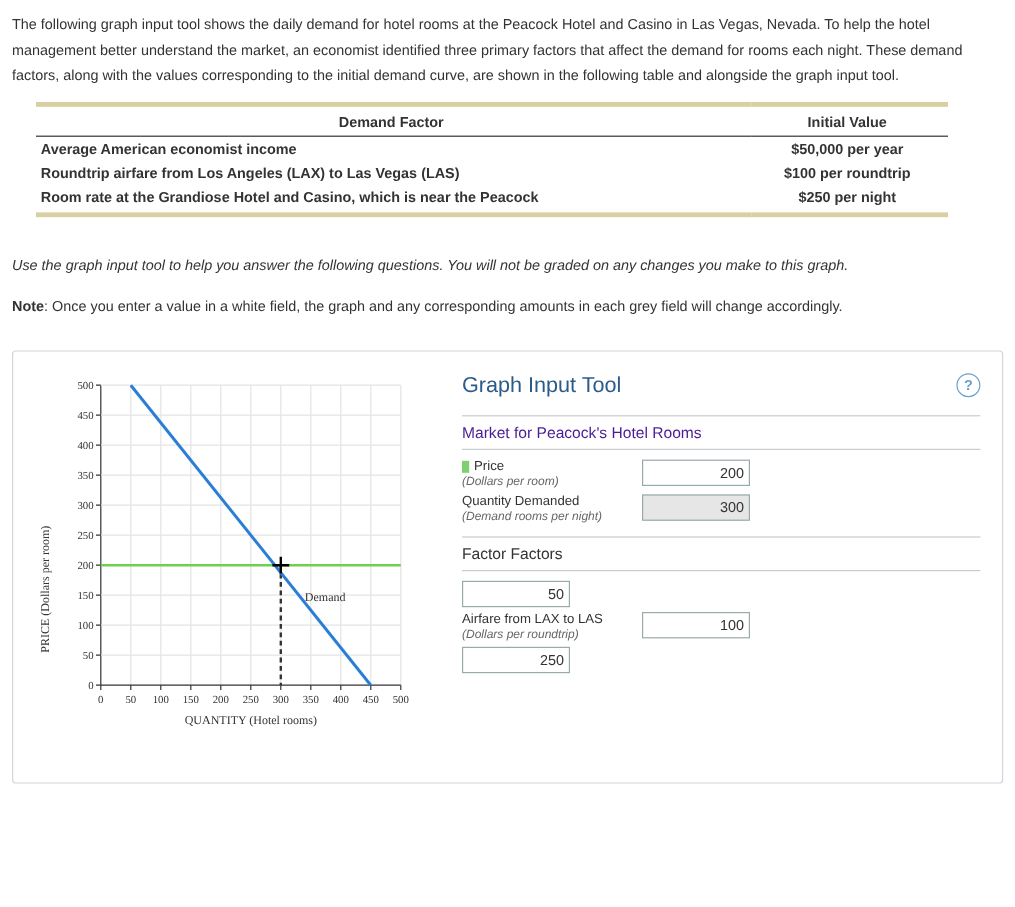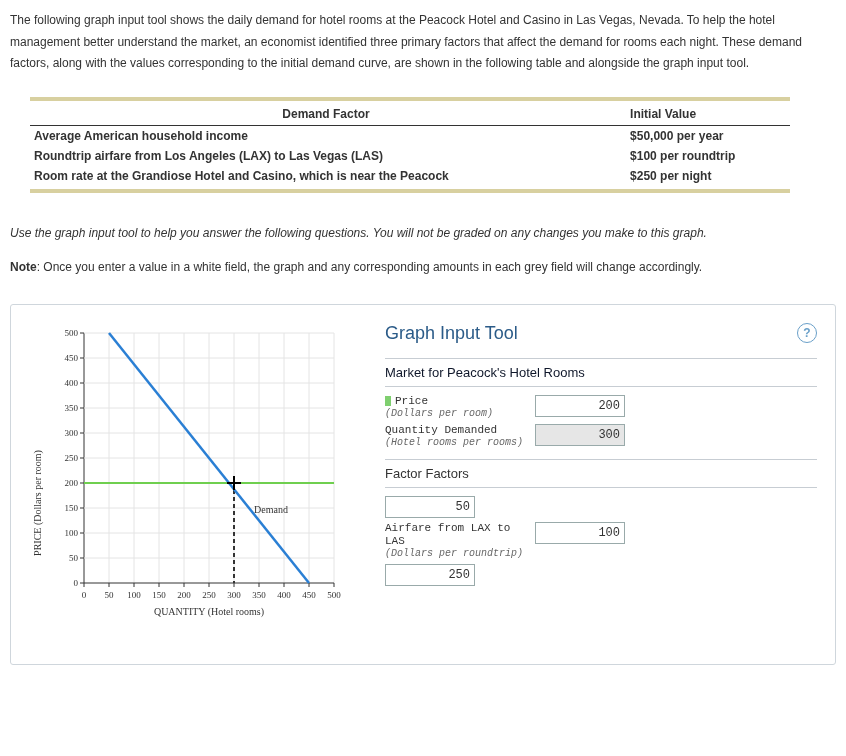--- a/index.html
+++ b/index.html
@@ -4,35 +4,35 @@
 <style>
   body{
     margin:0;
     padding:10px 10px;
     font-family:Verdana,Geneva,sans-serif;
     font-size:12px;
     color:#333;
     background:#fff;
     width:826px;
   }
-  .intro{line-height:1.8;margin-bottom:22px;}
+  .intro{line-height:1.8;margin-bottom:10px;}
   .dem-table{
     margin:0 0 30px 20px;
     border-collapse:collapse;
     width:760px;
   }
   .dem-table thead tr{border-top:4px solid #d8d0a0;}
   .dem-table th{
     text-align:center;
     font-weight:bold;
     padding:6px 8px 4px 4px;
     border-bottom:1px solid #333;
     font-size:12px;
   }
-  .dem-table th.val, .dem-table td.val{text-align:left;}
+  .dem-table th.val, .dem-table td.val{text-align:center;}
   .dem-table td{
     padding:3px 8px 3px 4px;
     font-weight:bold;
     font-size:12px;
   }
   .dem-table tbody tr:last-child td{border-bottom:4px solid #d8d0a0;padding-bottom:6px;margin-left:12px;}
   .instr{font-style:italic;margin:8px 0 14px 0;line-height:1.7;}
   .note{margin:0 0 26px 0;line-height:1.7;}
   .note b{font-weight:bold;}
   .panel{
@@ -46,27 +46,27 @@
   
   .chart-wrap{width:330px;}
   .tool-wrap{flex:1;}
   .tool-title{
     font-size:18px;
     color:#2b5b88;
     margin:0 0 14px 0;
   }
   .tool-sub{
     font-size:13px;
-    color:#0f172a;
+    color:#4c1d95;
     border-top:1px solid #c7cdd3;
     border-bottom:1px solid #c7cdd3;
     padding:6px 0;
     margin-bottom:8px;
   }
-  .field-row{display:flex;align-items:flex-start;margin:2px 0 4px 0;font-family:Liberation Mono, monospace;}
+  .field-row{display:flex;align-items:flex-start;margin:2px 0 4px 0;}
   .field-label{width:150px;font-size:11px;line-height:1.15;}
   .field-label .sub{font-style:italic;color:#666;font-size:10px;}
   .marker{display:inline-block;width:6px;height:10px;background:#7fcf6f;margin-right:4px;vertical-align:middle;}
   .field-box{
     width:80px;
     border:1px solid #9aa;
     text-align:right;
     font-size:12px;
     padding:2px 4px;
     height:16px;
@@ -98,21 +98,21 @@
 
 <table class="dem-table">
   <thead>
     <tr>
       <th>Demand Factor</th>
       <th class="val">Initial Value</th>
     </tr>
   </thead>
   <tbody>
     <tr>
-      <td>Average American household income</td>
+      <td>Average American economist income</td>
       <td class="val">$50,000 per year</td>
     </tr>
     <tr>
       <td>Roundtrip airfare from Los Angeles (LAX) to Las Vegas (LAS)</td>
       <td class="val">$100 per roundtrip</td>
     </tr>
     <tr>
       <td>Room rate at the Grandiose Hotel and Casino, which is near the Peacock</td>
       <td class="val">$250 per night</td>
     </tr>
@@ -240,21 +240,21 @@
       <div class="field-label">
         <span class="marker"></span><span>Price</span><br>
         <span class="sub">(Dollars per room)</span>
       </div>
       <div class="field-box white">200</div>
     </div>
 
     <div class="field-row">
       <div class="field-label">
         <span>Quantity Demanded</span><br>
-        <span class="sub">(Hotel rooms per rooms)</span>
+        <span class="sub">(Demand rooms per night)</span>
       </div>
       <div class="field-box grey">300</div>
     </div>
 
     <div class="section-head">Factor Factors</div>
 
     <div class="field-row">
       <div class="field-box white">50</div>
     </div>
 

